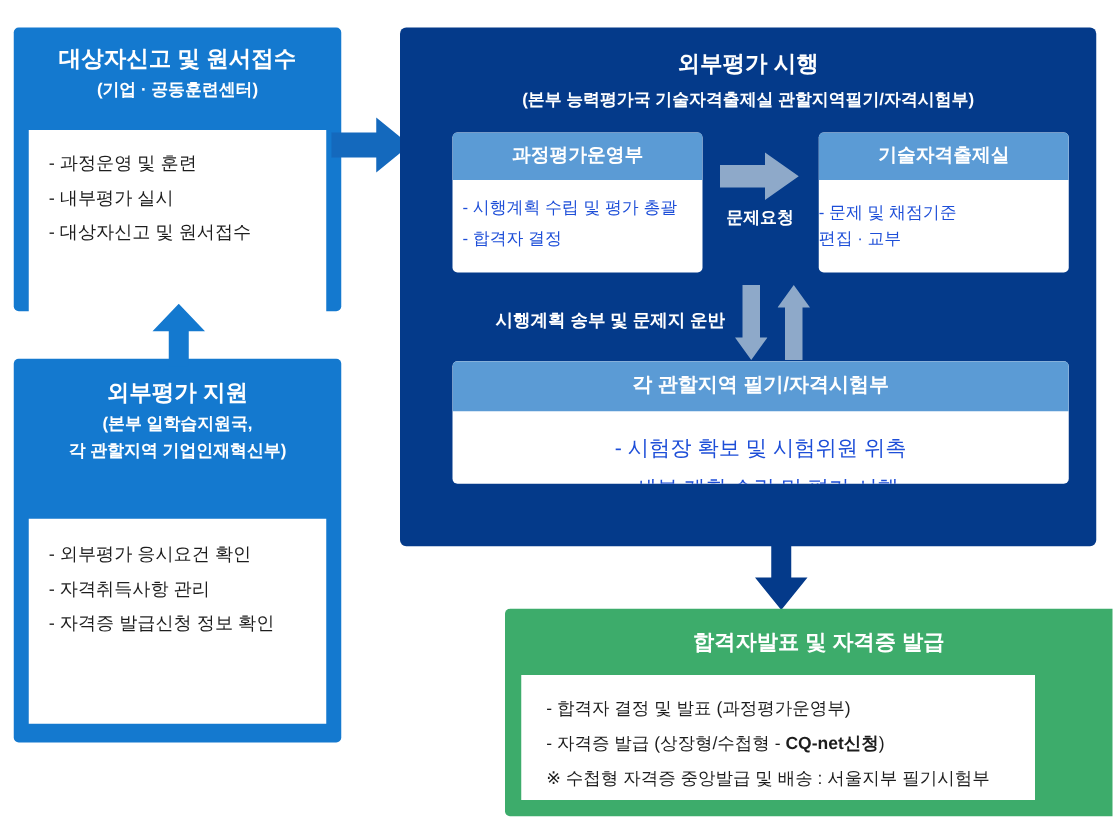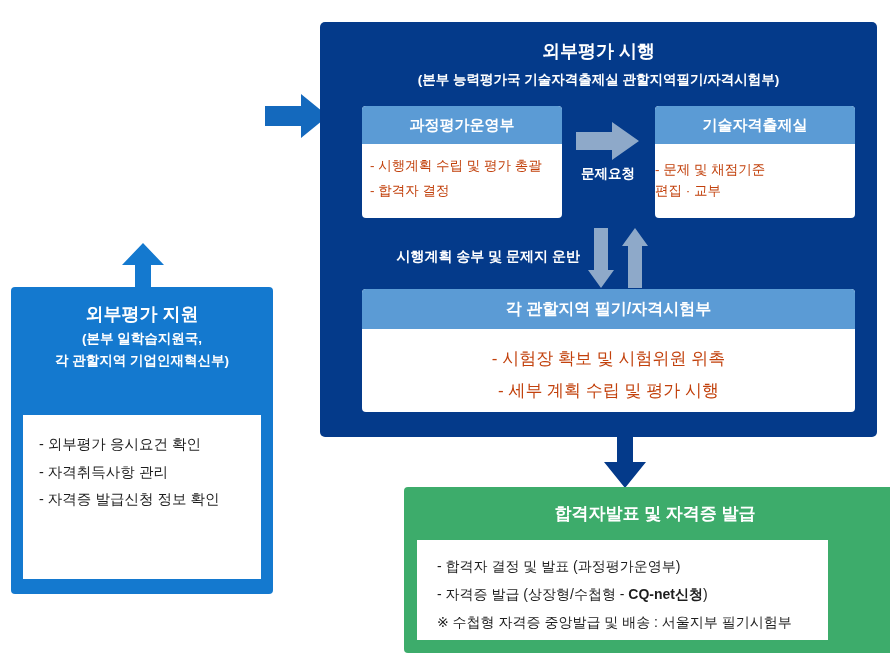--- a/index.html
+++ b/index.html
@@ -74,32 +74,32 @@
     margin-top:8px;
   }
 
   
   .inner-card{position:absolute;background:#ffffff;border-radius:4px;overflow:hidden;}
   .inner-head{
     background:#5b9bd5;color:#ffffff;font-weight:bold;text-align:center;
     font-size:15px;
   }
   .inner-body{
-    color:#c2410c;line-height:1.85;
+    color:#1d4ed8;line-height:1.85;
   }
 
   #card-operating{left:362px;top:106px;width:200px;height:112px;}
   #card-operating .inner-head{height:38px;line-height:38px;}
   #card-operating .inner-body{padding:10px 0 0 8px;font-size:13.5px;}
 
   #card-exam-office{left:655px;top:106px;width:200px;height:112px;}
   #card-exam-office .inner-head{height:38px;line-height:38px;}
   #card-exam-office .inner-body{padding:16px 0 0 0;font-size:13.5px;text-align:left;line-height:1.55;}
 
-  #card-region{left:362px;top:289px;width:493px;height:123px;}
+  #card-region{left:362px;top:289px;width:493px;height:98px;}
   #card-region .inner-head{height:40px;line-height:40px;font-size:16px;}
   #card-region .inner-body{padding:14px 0 0 0;font-size:17px;text-align:center;line-height:1.9;}
 
   
   #arrow-request{position:absolute;left:576px;top:121px;width:64px;height:40px;}
   #label-request{
     position:absolute;left:565px;top:165px;width:86px;text-align:center;
     color:#ffffff;font-size:13.5px;font-weight:bold;
   }
   #arrow-down-plan{position:absolute;left:588px;top:228px;width:26px;height:60px;}
@@ -123,20 +123,29 @@
     position:absolute;left:13px;top:53px;width:411px;height:100px;
     padding:12px 0 0 20px;font-size:14px;line-height:2.0;
   }
   .cqnet{font-weight:bold;}
 </style>
 </head>
 <body>
 
 <div class="stage">
 
+  <div class="card blue-box" id="box-target">
+    <div class="card-title">대상자신고 및 원서접수</div>
+    <div class="card-sub">(기업 · 공동훈련센터)</div>
+    <div class="card-body">
+      <div class="li">- 과정운영 및 훈련</div>
+      <div class="li">- 내부평가 실시</div>
+      <div class="li">- 대상자신고 및 원서접수</div>
+    </div>
+  </div>
 
   <div class="card blue-box" id="box-support">
     <div class="card-title">외부평가 지원</div>
     <div class="card-sub">(본부 일학습지원국,</div>
     <div class="card-sub">각 관할지역 기업인재혁신부)</div>
     <div class="card-body">
       <div class="li">- 외부평가 응시요건 확인</div>
       <div class="li">- 자격취득사항 관리</div>
       <div class="li">- 자격증 발급신청 정보 확인</div>
     </div>

